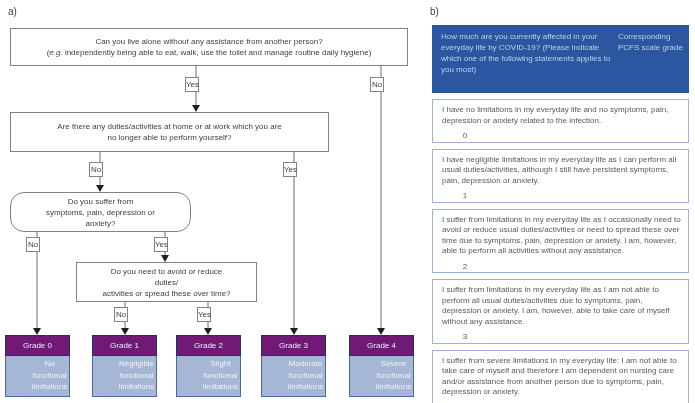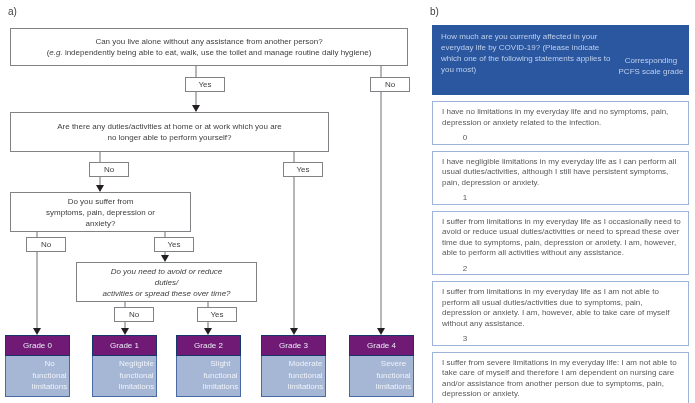--- a/index.html
+++ b/index.html
@@ -16,42 +16,42 @@
   .flow-svg line { stroke:#6d6e71; stroke-width:1; }
   .flow-svg polygon { fill:#231f20; }
 
   .qbox {
     position:absolute; z-index:2; background:#ffffff; border:1px solid #808285;
     display:flex; flex-direction:column; align-items:center; justify-content:center;
     text-align:center; font-size:8px; line-height:11px; color:#414042;
     padding:2px 23px;
   }
   .dlabel {
-    position:absolute; z-index:3; width:40px; height:15px; background:#ffffff;
+    position:absolute; z-index:3; width:14px; height:15px; background:#ffffff;
     border:1px solid #808285; font-size:8px; line-height:13px; text-align:center;
     color:#414042;
   }
   .grade { position:absolute; top:335px; width:65px; height:62px; z-index:2; }
   .grade-header {
     height:21px; background:#701a75; border:1px solid #16366b;
     color:#e9edf5; font-size:8px; line-height:19px; text-align:center;
   }
   .grade-body {
     height:41px; background:#a6b7d6; border:1px solid #4a6aa5; border-top:none;
     color:#eef2f8; font-size:8px; line-height:11.5px; text-align:center; padding-top:2px;padding-left:24px;
   }
 
   
   .tableb { position:absolute; left:432px; top:25px; width:257px; z-index:2; }
   .thead {
     display:flex; background:#2b57a0; color:#bdcfec;
     font-size:8px; line-height:11px; padding:6px 5px 18px 9px;
   }
   .thead .q { flex:1; padding-right:4px; }
-  .thead .g { width:66px; text-align:center;margin-top:24px; }
+  .thead .g { width:66px; text-align:left; }
   .trow {
     display:flex; background:#ffffff; border:1px solid #9db4d8; margin-top:6px;
     font-size:8px; line-height:10.5px; color:#58595b;flex-direction:column;
   }
   .trow .s { flex:1; padding:5px 6px 5px 9px; }
   .trow .g { width:64px; display:flex; align-items:center; justify-content:center; }
 </style>
 </head>
 <body>
 
@@ -82,26 +82,26 @@
   <div class="qbox" style="left:10px; top:28px; width:398px; height:38px;">
     <div>Can you live alone without any assistance from another person?</div>
     <div><span>(</span><i>e.g.</i><span> independently being able to eat, walk, use the toilet and manage routine daily hygiene)</span></div>
   </div>
 
   <div class="qbox" style="left:10px; top:112px; width:319px; height:40px;">
     <div>Are there any duties/activities at home or at work which you are</div>
     <div>no longer able to perform yourself?</div>
   </div>
 
-  <div class="qbox" style="left:10px; top:192px; width:181px; height:40px;">
+  <div class="qbox" style="left:10px; top:192px; width:181px; height:40px;border-radius:14px;">
     <div>Do you suffer from</div>
     <div>symptoms, pain, depression or anxiety?</div>
   </div>
 
-  <div class="qbox" style="left:76px; top:262px; width:181px; height:40px;font-style:italic;">
+  <div class="qbox" style="left:76px; top:262px; width:181px; height:40px;">
     <div>Do you need to avoid or reduce duties/</div>
     <div>activities or spread these over time?</div>
   </div>
 
   <div class="dlabel" style="left:185px; top:77px;">Yes</div>
   <div class="dlabel" style="left:370px; top:77px;">No</div>
   <div class="dlabel" style="left:89px;  top:162px;">No</div>
   <div class="dlabel" style="left:283px; top:162px;">Yes</div>
   <div class="dlabel" style="left:26px;  top:237px;">No</div>
   <div class="dlabel" style="left:154px; top:237px;">Yes</div>

